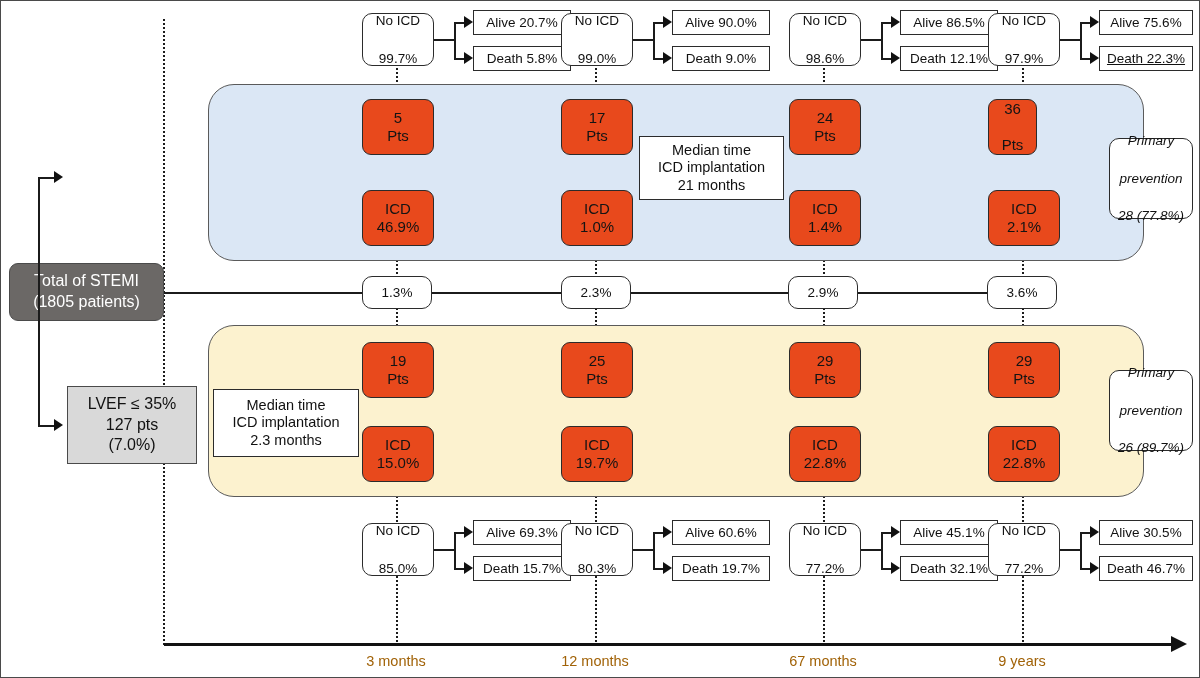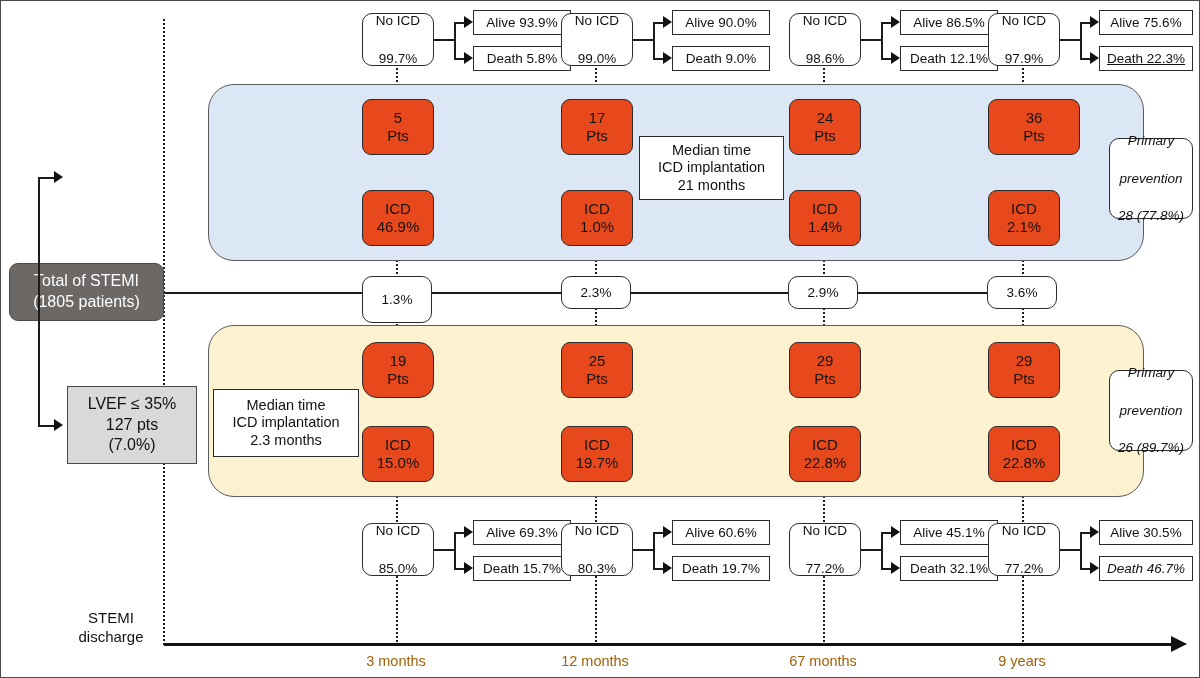--- a/index.html
+++ b/index.html
@@ -114,21 +114,21 @@
   <div class="abs hline" style="left:432px;top:38px;width:22px;"></div>
   <div class="abs vline" style="left:453px;top:21px;height:36px;"></div>
   <div class="abs hline" style="left:453px;top:21px;width:12px;"></div>
   <div class="abs hline" style="left:453px;top:57px;width:12px;"></div>
   <div class="abs arrowhead" style="left:463px;top:15px;"></div>
   <div class="abs arrowhead" style="left:463px;top:51px;"></div>
   <div class="abs wbox round" style="left:361px;top:12px;width:72px;height:53px;flex-direction:column;">
     <span class="small">No ICD</span>
     <span class="small">99.7%</span>
   </div>
-  <div class="abs wbox sq small" style="left:472px;top:9px;width:98px;height:25px;">Alive 93.9%</div>
+  <div class="abs wbox sq small" style="left:472px;top:9px;width:98px;height:25px;">Alive 20.7%</div>
   <div class="abs wbox sq small" style="left:472px;top:45px;width:98px;height:25px;">Death 5.8%</div>
 
   <div class="abs hline" style="left:631px;top:38px;width:22px;"></div>
   <div class="abs vline" style="left:652px;top:21px;height:36px;"></div>
   <div class="abs hline" style="left:652px;top:21px;width:12px;"></div>
   <div class="abs hline" style="left:652px;top:57px;width:12px;"></div>
   <div class="abs arrowhead" style="left:662px;top:15px;"></div>
   <div class="abs arrowhead" style="left:662px;top:51px;"></div>
   <div class="abs wbox round" style="left:560px;top:12px;width:72px;height:53px;flex-direction:column;">
     <span class="small">No ICD</span>
@@ -183,21 +183,21 @@
 
   <div class="abs obox" style="left:788px;top:98px;width:72px;height:56px;">
     <span>24</span>
     <span>Pts</span>
   </div>
   <div class="abs obox" style="left:788px;top:189px;width:72px;height:56px;">
     <span>ICD</span>
     <span>1.4%</span>
   </div>
 
-  <div class="abs obox" style="left:987px;top:98px;width:92px;height:56px;">
+  <div class="abs obox" style="left:987px;top:98px;width:49px;height:56px;justify-content:space-between;">
     <span>36</span>
     <span>Pts</span>
   </div>
   <div class="abs obox" style="left:987px;top:189px;width:72px;height:56px;">
     <span>ICD</span>
     <span>2.1%</span>
   </div>
 
   <div class="abs wbox sq" style="left:638px;top:135px;width:145px;height:64px;flex-direction:column;">
     <span class="mid">Median time</span>
@@ -223,26 +223,26 @@
     <span>(7.0%)</span>
   </div>
 
   <div class="abs vline" style="left:37px;top:176px;height:248px;"></div>
   <div class="abs hline" style="left:37px;top:176px;width:18px;"></div>
   <div class="abs hline" style="left:37px;top:424px;width:18px;"></div>
   <div class="abs arrowhead" style="left:53px;top:170px;"></div>
   <div class="abs arrowhead" style="left:53px;top:418px;"></div>
 
   <div class="abs hline" style="left:163px;top:291px;width:858px;"></div>
-  <div class="abs wbox round small" style="left:361px;top:275px;width:70px;height:47px;">1.3%</div>
+  <div class="abs wbox round small" style="left:361px;top:275px;width:70px;height:33px;">1.3%</div>
   <div class="abs wbox round small" style="left:560px;top:275px;width:70px;height:33px;">2.3%</div>
   <div class="abs wbox round small" style="left:787px;top:275px;width:70px;height:33px;">2.9%</div>
   <div class="abs wbox round small" style="left:986px;top:275px;width:70px;height:33px;">3.6%</div>
 
-  <div class="abs obox" style="left:361px;top:341px;width:72px;height:56px;border-radius:15px;">
+  <div class="abs obox" style="left:361px;top:341px;width:72px;height:56px;">
     <span>19</span>
     <span>Pts</span>
   </div>
   <div class="abs obox" style="left:361px;top:425px;width:72px;height:56px;">
     <span>ICD</span>
     <span>15.0%</span>
   </div>
 
   <div class="abs obox" style="left:560px;top:341px;width:72px;height:56px;">
     <span>25</span>
@@ -326,26 +326,22 @@
   <div class="abs vline" style="left:1079px;top:531px;height:36px;"></div>
   <div class="abs hline" style="left:1079px;top:531px;width:12px;"></div>
   <div class="abs hline" style="left:1079px;top:567px;width:12px;"></div>
   <div class="abs arrowhead" style="left:1089px;top:525px;"></div>
   <div class="abs arrowhead" style="left:1089px;top:561px;"></div>
   <div class="abs wbox round" style="left:987px;top:522px;width:72px;height:53px;flex-direction:column;">
     <span class="small">No ICD</span>
     <span class="small">77.2%</span>
   </div>
   <div class="abs wbox sq small" style="left:1098px;top:519px;width:94px;height:25px;">Alive 30.5%</div>
-  <div class="abs wbox sq small" style="left:1098px;top:555px;width:94px;height:25px;font-style:italic;">Death 46.7%</div>
-
-  <div class="abs" style="left:60px;top:608px;width:100px;text-align:center;font-size:15px;color:#111;line-height:1.25;">
-    <div>STEMI</div>
-    <div>discharge</div>
-  </div>
+  <div class="abs wbox sq small" style="left:1098px;top:555px;width:94px;height:25px;">Death 46.7%</div>
+
   <div class="abs axis" style="left:163px;top:642px;width:1010px;"></div>
   <div class="abs axis-arrow" style="left:1170px;top:635px;"></div>
 
   <div class="abs axis-label" style="left:335px;top:652px;width:120px;">3 months</div>
   <div class="abs axis-label" style="left:534px;top:652px;width:120px;">12 months</div>
   <div class="abs axis-label" style="left:762px;top:652px;width:120px;">67 months</div>
   <div class="abs axis-label" style="left:961px;top:652px;width:120px;">9 years</div>
 
 </div>
 

